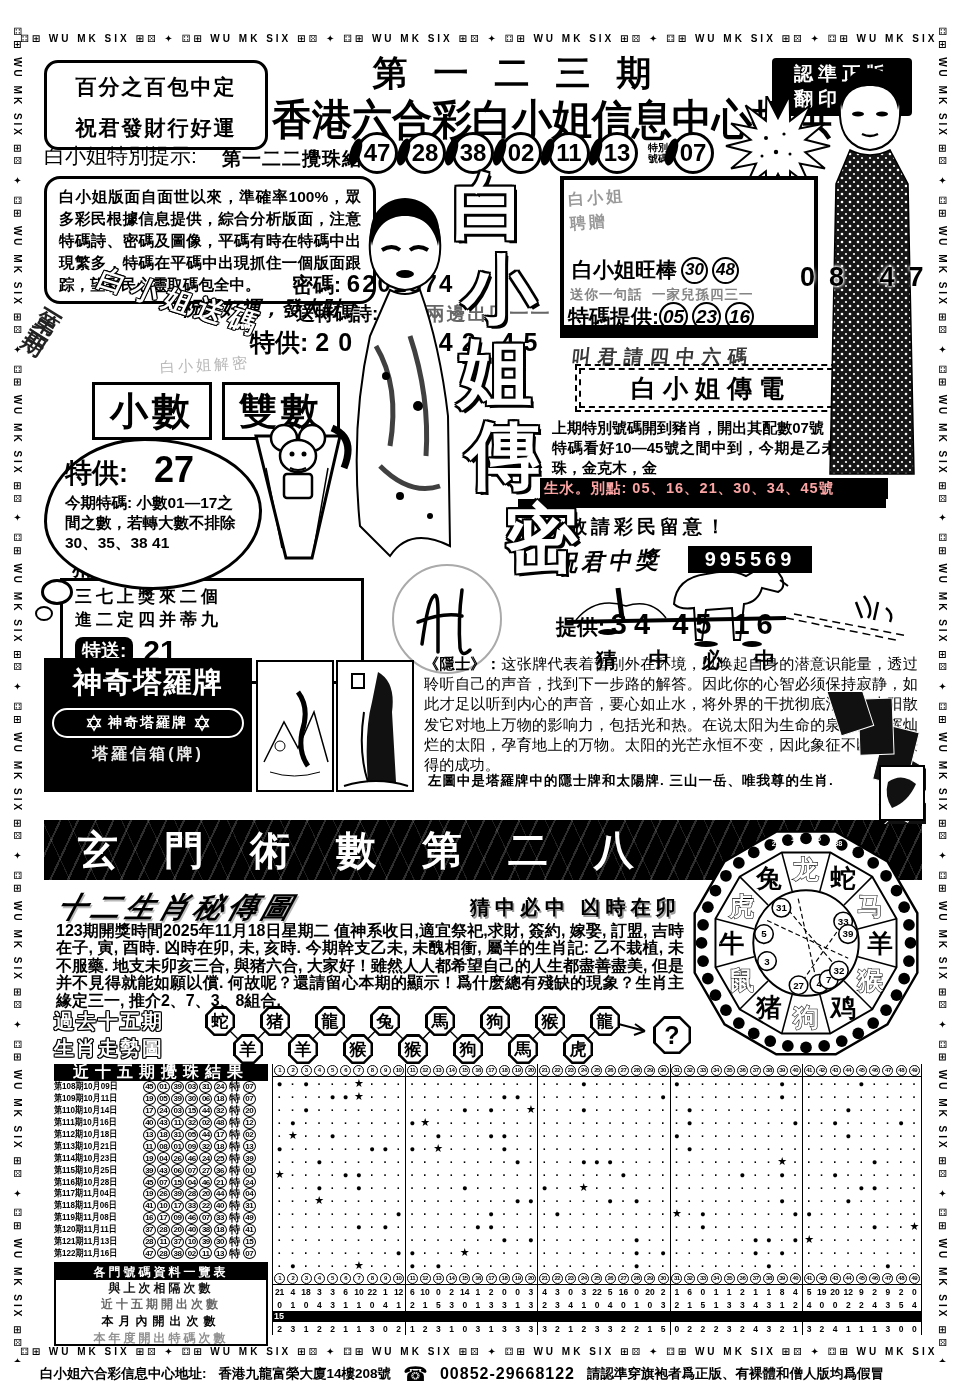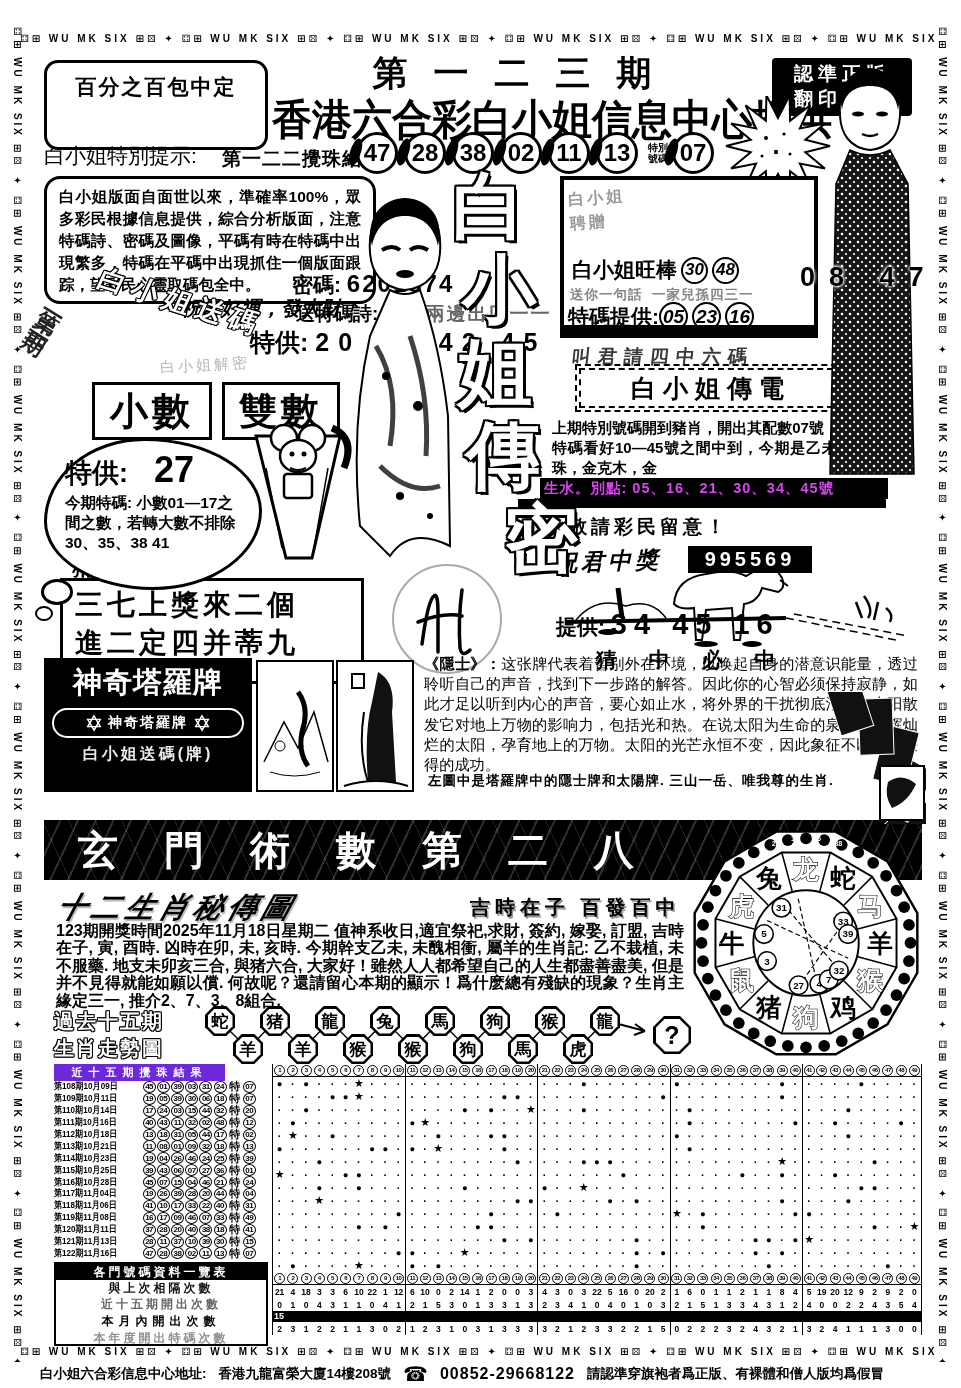--- a/index.html
+++ b/index.html
@@ -57,29 +57,29 @@
 .bubble::before{content:"";position:absolute;left:-6px;bottom:-18px;width:26px;height:20px;border:3px solid #000;border-radius:50%;background:#fff}
 .bubble::after{content:"";position:absolute;left:-12px;bottom:-34px;width:14px;height:11px;border:2.5px solid #000;border-radius:50%;background:#fff}
 .bsup{font-size:27px;font-weight:900;display:flex;gap:26px;align-items:baseline}
 .bsup .val{font-size:36px}
 .bbody{font-size:15.5px;font-weight:bold;line-height:1.3;margin-top:2px}
 .mousechar{left:240px;top:516px;font-size:17px;font-weight:bold;color:#333}
 
 .telebox{left:575px;top:364px;width:272px;height:48px;border:2px dashed #000;padding:2px}
 .telein{border:2px dashed #000;height:100%;display:flex;align-items:center;justify-content:center;font-size:25px;font-weight:900;letter-spacing:7px}
 .telebody{left:552px;top:418px;width:332px;font-size:15px;font-weight:bold;line-height:1.32;text-align:justify}
-.telehl{left:540px;top:478px;width:348px;background:#000;color:#d946ef;font-size:14.5px;font-weight:bold;padding:1px 4px;letter-spacing:1px}
+.telehl{left:540px;top:478px;width:348px;background:#000;color:#fca5a5;font-size:14.5px;font-weight:bold;padding:1px 4px;letter-spacing:1px}
 .telebar{left:518px;top:499px;width:368px;height:9px;background:#000}
 .notice{left:568px;top:514px;font-size:19px;font-weight:900;letter-spacing:4px}
 .wish2{left:554px;top:546px;font-size:23px;font-weight:900;font-style:italic;transform:rotate(-2deg);letter-spacing:4px;font-family:"Liberation Serif","DejaVu Serif",serif}
 .num19{left:876px;top:428px;font-size:24px;font-weight:bold}
 
 .gtitle{left:72px;top:552px;font-size:22px;font-weight:900;letter-spacing:2px;transform:rotate(-1deg)}
 .gbox{left:60px;top:578px;width:304px;height:106px;border:3.5px solid #000;padding:5px 12px}
-.gline{font-size:28px;font-weight:900;letter-spacing:4px;line-height:1.35}
+.gline{font-size:17px;font-weight:900;letter-spacing:4px;line-height:1.35}
 .gsend{display:flex;align-items:center;gap:10px;margin-top:2px}
 .gsendlab{background:#000;color:#fff;font-size:19px;font-weight:900;padding:1px 7px;border-radius:8px}
 .gsendval{font-size:30px;font-weight:900}
 .codebox{left:688px;top:546px;width:124px;height:27px;background:#000;color:#fff;display:flex;align-items:center;justify-content:center;font-size:20px;font-weight:900;letter-spacing:4px}
 .tepoem{left:556px;top:580px;font-size:20px;font-weight:900;font-style:italic}
 .prov2{left:556px;top:608px;font-size:21px;font-weight:bold}
 .prov2 .val{font-size:29px;font-weight:900;letter-spacing:7px}
 .slogan1{left:596px;top:646px;font-size:21px;font-weight:900;letter-spacing:13px}
 
 .tarotpanel{left:44px;top:658px;width:208px;height:134px;background:#000;color:#fff;padding:5px 4px;text-align:center}
@@ -96,21 +96,21 @@
 .mslogan{left:470px;top:894px;font-size:20px;font-weight:900;letter-spacing:5px;text-shadow:1.5px 1.5px 0 #999}
 .mbody{left:56px;top:922px;width:628px;font-size:16px;line-height:1.09;font-weight:bold;text-align:justify}
 
 .ttl{left:54px;top:1008px;font-size:20px;font-weight:900;letter-spacing:2px;line-height:1.35}
 #trend{left:205px;top:1004px;width:500px;height:66px}
 .tbadge{position:absolute;width:30px;height:30px;background:#000;clip-path:polygon(29% 0,71% 0,100% 29%,100% 71%,71% 100%,29% 100%,0 71%,0 29%)}
 .tbin{position:absolute;inset:2.5px;background:#fff;clip-path:polygon(29% 0,71% 0,100% 29%,100% 71%,71% 100%,29% 100%,0 71%,0 29%);display:flex;align-items:center;justify-content:center;font-size:17px;font-weight:900}
 .qb{width:38px;height:38px}
 .qb .tbin{font-size:25px}
 
-.rhead{left:54px;top:1064px;width:171px;height:17px;background:#6d28d9;color:#fff;display:flex;align-items:center;justify-content:center;font-size:11px;font-weight:900;letter-spacing:6px}
+.rhead{left:54px;top:1064px;width:214px;height:17px;background:#000000;color:#fff;display:flex;align-items:center;justify-content:center;font-size:16px;font-weight:900;letter-spacing:6px}
 #resultRows{left:54px;top:1081px;width:214px}
 .rrow{display:flex;align-items:center;height:11.9px}
 .rlabel{width:88px;font-size:9.5px;font-weight:900;white-space:nowrap;transform:scaleX(.85);transform-origin:left center}
 .rnums{display:flex}
 .ncirc{display:inline-flex;width:13px;height:12px;border:1px solid #000;border-radius:50%;align-items:center;justify-content:center;font-size:8px;font-weight:bold;font-style:normal;margin:0 .6px;letter-spacing:-.5px;background:#fff}
 .rte{font-size:11px;font-weight:900;margin:0 2px}
 .spec{font-weight:900}
 
 .statbox{left:54px;top:1262px;width:214px;height:84px;border:2px solid #000}
 .shead{height:16px;background:#000;color:#fff;display:flex;align-items:center;justify-content:center;font-size:12px;font-weight:900;letter-spacing:3px}
@@ -139,20 +139,21 @@
 
 <div class="page">
 
   <div class="strip h abs" style="top:28px">⚃⊞ WU MK SIX ⊞⚄ ✦  ⚃⊞ WU MK SIX ⊞⚄ ✦  ⚃⊞ WU MK SIX ⊞⚄ ✦  ⚃⊞ WU MK SIX ⊞⚄ ✦  ⚃⊞ WU MK SIX ⊞⚄ ✦  ⚃⊞ WU MK SIX ⊞⚄ ✦  ⚃⊞ WU MK SIX ⊞⚄ ✦  ⚃⊞ WU MK SIX ⊞⚄ ✦  ⚃⊞ WU MK SIX ⊞⚄ ✦  ⚃⊞ WU MK SIX ⊞⚄ ✦  ⚃⊞ WU MK SIX ⊞⚄ ✦  ⚃⊞ WU MK SIX ⊞⚄ ✦  ⚃⊞ WU MK SIX ⊞⚄ ✦  ⚃⊞ WU MK SIX ⊞⚄ ✦  ⚃⊞ WU MK SIX ⊞⚄ ✦  ⚃⊞ WU MK SIX ⊞⚄ ✦  ⚃⊞ WU MK SIX ⊞⚄ ✦  ⚃⊞ WU MK SIX ⊞⚄ ✦  ⚃⊞ WU MK SIX ⊞⚄ ✦  ⚃⊞ WU MK SIX ⊞⚄ ✦  ⚃⊞ WU MK SIX ⊞⚄ ✦  ⚃⊞ WU MK SIX ⊞⚄ ✦  ⚃⊞ WU MK SIX ⊞⚄ ✦  ⚃⊞ WU MK SIX ⊞⚄ ✦  ⚃⊞ WU MK SIX ⊞⚄ ✦  ⚃⊞ WU MK SIX ⊞⚄ ✦  ⚃⊞ WU MK SIX ⊞⚄ ✦  ⚃⊞ WU MK SIX ⊞⚄ ✦  ⚃⊞ WU MK SIX ⊞⚄ ✦  ⚃⊞ WU MK SIX ⊞⚄ ✦  ⚃⊞ WU MK SIX ⊞⚄ ✦  ⚃⊞ WU MK SIX ⊞⚄ ✦  ⚃⊞ WU MK SIX ⊞⚄ ✦  ⚃⊞ WU MK SIX ⊞⚄ ✦  ⚃⊞ WU MK SIX ⊞⚄ ✦  ⚃⊞ WU MK SIX ⊞⚄ ✦  ⚃⊞ WU MK SIX ⊞⚄ ✦  ⚃⊞ WU MK SIX ⊞⚄ ✦  ⚃⊞ WU MK SIX ⊞⚄ ✦  ⚃⊞ WU MK SIX ⊞⚄ ✦  </div>
   <div class="strip h abs" style="top:1341px">⚃⊞ WU MK SIX ⊞⚄ ✦  ⚃⊞ WU MK SIX ⊞⚄ ✦  ⚃⊞ WU MK SIX ⊞⚄ ✦  ⚃⊞ WU MK SIX ⊞⚄ ✦  ⚃⊞ WU MK SIX ⊞⚄ ✦  ⚃⊞ WU MK SIX ⊞⚄ ✦  ⚃⊞ WU MK SIX ⊞⚄ ✦  ⚃⊞ WU MK SIX ⊞⚄ ✦  ⚃⊞ WU MK SIX ⊞⚄ ✦  ⚃⊞ WU MK SIX ⊞⚄ ✦  ⚃⊞ WU MK SIX ⊞⚄ ✦  ⚃⊞ WU MK SIX ⊞⚄ ✦  ⚃⊞ WU MK SIX ⊞⚄ ✦  ⚃⊞ WU MK SIX ⊞⚄ ✦  ⚃⊞ WU MK SIX ⊞⚄ ✦  ⚃⊞ WU MK SIX ⊞⚄ ✦  ⚃⊞ WU MK SIX ⊞⚄ ✦  ⚃⊞ WU MK SIX ⊞⚄ ✦  ⚃⊞ WU MK SIX ⊞⚄ ✦  ⚃⊞ WU MK SIX ⊞⚄ ✦  ⚃⊞ WU MK SIX ⊞⚄ ✦  ⚃⊞ WU MK SIX ⊞⚄ ✦  ⚃⊞ WU MK SIX ⊞⚄ ✦  ⚃⊞ WU MK SIX ⊞⚄ ✦  ⚃⊞ WU MK SIX ⊞⚄ ✦  ⚃⊞ WU MK SIX ⊞⚄ ✦  ⚃⊞ WU MK SIX ⊞⚄ ✦  ⚃⊞ WU MK SIX ⊞⚄ ✦  ⚃⊞ WU MK SIX ⊞⚄ ✦  ⚃⊞ WU MK SIX ⊞⚄ ✦  ⚃⊞ WU MK SIX ⊞⚄ ✦  ⚃⊞ WU MK SIX ⊞⚄ ✦  ⚃⊞ WU MK SIX ⊞⚄ ✦  ⚃⊞ WU MK SIX ⊞⚄ ✦  ⚃⊞ WU MK SIX ⊞⚄ ✦  ⚃⊞ WU MK SIX ⊞⚄ ✦  ⚃⊞ WU MK SIX ⊞⚄ ✦  ⚃⊞ WU MK SIX ⊞⚄ ✦  ⚃⊞ WU MK SIX ⊞⚄ ✦  ⚃⊞ WU MK SIX ⊞⚄ ✦  </div>
   <div class="strip v abs" style="left:4px">⚃⊞ WU MK SIX ⊞⚄ ✦  ⚃⊞ WU MK SIX ⊞⚄ ✦  ⚃⊞ WU MK SIX ⊞⚄ ✦  ⚃⊞ WU MK SIX ⊞⚄ ✦  ⚃⊞ WU MK SIX ⊞⚄ ✦  ⚃⊞ WU MK SIX ⊞⚄ ✦  ⚃⊞ WU MK SIX ⊞⚄ ✦  ⚃⊞ WU MK SIX ⊞⚄ ✦  ⚃⊞ WU MK SIX ⊞⚄ ✦  ⚃⊞ WU MK SIX ⊞⚄ ✦  ⚃⊞ WU MK SIX ⊞⚄ ✦  ⚃⊞ WU MK SIX ⊞⚄ ✦  ⚃⊞ WU MK SIX ⊞⚄ ✦  ⚃⊞ WU MK SIX ⊞⚄ ✦  ⚃⊞ WU MK SIX ⊞⚄ ✦  ⚃⊞ WU MK SIX ⊞⚄ ✦  ⚃⊞ WU MK SIX ⊞⚄ ✦  ⚃⊞ WU MK SIX ⊞⚄ ✦  ⚃⊞ WU MK SIX ⊞⚄ ✦  ⚃⊞ WU MK SIX ⊞⚄ ✦  ⚃⊞ WU MK SIX ⊞⚄ ✦  ⚃⊞ WU MK SIX ⊞⚄ ✦  ⚃⊞ WU MK SIX ⊞⚄ ✦  ⚃⊞ WU MK SIX ⊞⚄ ✦  ⚃⊞ WU MK SIX ⊞⚄ ✦  ⚃⊞ WU MK SIX ⊞⚄ ✦  ⚃⊞ WU MK SIX ⊞⚄ ✦  ⚃⊞ WU MK SIX ⊞⚄ ✦  ⚃⊞ WU MK SIX ⊞⚄ ✦  ⚃⊞ WU MK SIX ⊞⚄ ✦  ⚃⊞ WU MK SIX ⊞⚄ ✦  ⚃⊞ WU MK SIX ⊞⚄ ✦  ⚃⊞ WU MK SIX ⊞⚄ ✦  ⚃⊞ WU MK SIX ⊞⚄ ✦  ⚃⊞ WU MK SIX ⊞⚄ ✦  ⚃⊞ WU MK SIX ⊞⚄ ✦  ⚃⊞ WU MK SIX ⊞⚄ ✦  ⚃⊞ WU MK SIX ⊞⚄ ✦  ⚃⊞ WU MK SIX ⊞⚄ ✦  ⚃⊞ WU MK SIX ⊞⚄ ✦  </div>
   <div class="strip v abs" style="left:929px">⚃⊞ WU MK SIX ⊞⚄ ✦  ⚃⊞ WU MK SIX ⊞⚄ ✦  ⚃⊞ WU MK SIX ⊞⚄ ✦  ⚃⊞ WU MK SIX ⊞⚄ ✦  ⚃⊞ WU MK SIX ⊞⚄ ✦  ⚃⊞ WU MK SIX ⊞⚄ ✦  ⚃⊞ WU MK SIX ⊞⚄ ✦  ⚃⊞ WU MK SIX ⊞⚄ ✦  ⚃⊞ WU MK SIX ⊞⚄ ✦  ⚃⊞ WU MK SIX ⊞⚄ ✦  ⚃⊞ WU MK SIX ⊞⚄ ✦  ⚃⊞ WU MK SIX ⊞⚄ ✦  ⚃⊞ WU MK SIX ⊞⚄ ✦  ⚃⊞ WU MK SIX ⊞⚄ ✦  ⚃⊞ WU MK SIX ⊞⚄ ✦  ⚃⊞ WU MK SIX ⊞⚄ ✦  ⚃⊞ WU MK SIX ⊞⚄ ✦  ⚃⊞ WU MK SIX ⊞⚄ ✦  ⚃⊞ WU MK SIX ⊞⚄ ✦  ⚃⊞ WU MK SIX ⊞⚄ ✦  ⚃⊞ WU MK SIX ⊞⚄ ✦  ⚃⊞ WU MK SIX ⊞⚄ ✦  ⚃⊞ WU MK SIX ⊞⚄ ✦  ⚃⊞ WU MK SIX ⊞⚄ ✦  ⚃⊞ WU MK SIX ⊞⚄ ✦  ⚃⊞ WU MK SIX ⊞⚄ ✦  ⚃⊞ WU MK SIX ⊞⚄ ✦  ⚃⊞ WU MK SIX ⊞⚄ ✦  ⚃⊞ WU MK SIX ⊞⚄ ✦  ⚃⊞ WU MK SIX ⊞⚄ ✦  ⚃⊞ WU MK SIX ⊞⚄ ✦  ⚃⊞ WU MK SIX ⊞⚄ ✦  ⚃⊞ WU MK SIX ⊞⚄ ✦  ⚃⊞ WU MK SIX ⊞⚄ ✦  ⚃⊞ WU MK SIX ⊞⚄ ✦  ⚃⊞ WU MK SIX ⊞⚄ ✦  ⚃⊞ WU MK SIX ⊞⚄ ✦  ⚃⊞ WU MK SIX ⊞⚄ ✦  ⚃⊞ WU MK SIX ⊞⚄ ✦  ⚃⊞ WU MK SIX ⊞⚄ ✦  </div>
 
   <div class="promise abs">
     <div>百分之百包中定</div>
+    <div>祝君發財行好運</div>
   </div>
   <div class="issue abs">第一二三期</div>
   <div class="mtitle abs">香港六合彩白小姐信息中心提供</div>
   <div class="badge abs">
     <div>認準正版</div>
     <div>翻印必究</div>
   </div>
   <svg class="abs" style="left:722px;top:96px" width="112" height="102" id="burstSvg">
       <polygon points="108.0,50.0 83.3,56.2 102.9,72.6 77.9,67.5 88.4,90.7 68.1,75.2 67.6,100.7 56.0,78.0 44.4,100.7 43.9,75.2 23.6,90.7 34.1,67.5 9.1,72.6 28.7,56.2 4.0,50.0 28.7,43.8 9.1,27.4 34.1,32.5 23.6,9.3 43.9,24.8 44.4,-0.7 56.0,22.0 67.6,-0.7 68.1,24.8 88.4,9.3 77.9,32.5 102.9,27.4 83.3,43.8 " fill="#fff" stroke="#000" stroke-width="2"></polygon>
       <circle cx="44" cy="42" r="2" fill="#000"></circle>
@@ -339,21 +340,21 @@
       <svg width="18" height="18" viewBox="0 0 20 20">
           <path d="M10 2 L17 14 H3 Z" fill="none" stroke="#fff" stroke-width="1.6"></path>
           <path d="M10 18 L3 6 H17 Z" fill="none" stroke="#fff" stroke-width="1.6"></path>
         </svg>
       <span>神奇塔羅牌</span>
       <svg width="18" height="18" viewBox="0 0 20 20">
           <path d="M10 2 L17 14 H3 Z" fill="none" stroke="#fff" stroke-width="1.6"></path>
           <path d="M10 18 L3 6 H17 Z" fill="none" stroke="#fff" stroke-width="1.6"></path>
         </svg>
     </div>
-    <div class="tsub2">白小姐送碼(牌)</div>
+    <div class="tsub2">塔羅信箱(牌)</div>
   </div>
   <div class="card abs" style="left:256px">
     <svg width="74" height="128" viewBox="0 0 74 128">
         <path d="M6 100 L26 60 L40 86 L56 50 L70 100" fill="none" stroke="#000" stroke-width="1.5"></path>
         <path d="M40 30 Q52 46 44 70 Q40 90 50 104" fill="none" stroke="#000" stroke-width="5"></path>
         <circle cx="22" cy="84" r="5" fill="none" stroke="#000"></circle>
         <path d="M12 110 Q36 118 62 110" stroke="#000" fill="none"></path>
       </svg>
   </div>
   <div class="card abs" style="left:336px">
@@ -377,21 +378,21 @@
       <rect x="120" y="10" width="34" height="56" fill="#111" stroke="#fff" transform="rotate(14 40 120)"></rect>
       <rect x="120" y="10" width="34" height="56" fill="#111" stroke="#fff" transform="rotate(-2 40 120)"></rect>
       <rect x="120" y="10" width="34" height="56" fill="#111" stroke="#fff" transform="rotate(-18 40 120)"></rect>
       <rect x="138" y="74" width="44" height="54" fill="#fff" stroke="#000" stroke-width="2"></rect>
       <path d="M146 90 Q160 80 174 92 Q166 110 150 116 Q142 104 146 90Z" fill="#111"></path>
     </g>
   </svg>
 
   <div class="banner abs">玄門術數第二八</div>
   <div class="msub abs">十二生肖秘傳圖</div>
-  <div class="mslogan abs">吉時在子 百發百中</div>
+  <div class="mslogan abs">猜中必中 凶時在卯</div>
   <div class="mbody abs">123期開獎時間2025年11月18日星期二 值神系收日,適宜祭祀,求財, 簽約, 嫁娶, 訂盟, 吉時在子, 寅, 酉時. 凶時在卯, 未, 亥時. 今期幹支乙未, 未醜相衝, 屬羊的生肖記: 乙不栽植, 未不服藥. 地支未卯亥三合, 與猪六合, 大家好！雖然人人都希望自己的人生都盡善盡美, 但是并不見得就能如願以償. 何故呢？還請留心本期的顯示！爲什麽總有殘缺的現象？生肖主緣定三一, 推介2、7、3、8組合.</div>
   <svg class="abs" style="left:686px;top:816px" width="240" height="250" viewBox="0 0 240 256" id="wheelSvg">
       <polygon points="150.5,16.0 203.4,46.6 234.0,99.5 234.0,160.5 203.4,213.4 150.5,244.0 89.5,244.0 36.6,213.4 6.0,160.5 6.0,99.5 36.6,46.6 89.5,16.0" fill="#fff" stroke="#000" stroke-width="2.5"></polygon>
       <circle cx="120.0" cy="23.0" r="6" fill="#000"></circle>
       <circle cx="138.6" cy="24.6" r="6" fill="#000"></circle>
       <circle cx="156.6" cy="29.5" r="6" fill="#000"></circle>
       <circle cx="173.5" cy="37.3" r="6" fill="#000"></circle>
       <circle cx="188.8" cy="48.0" r="6" fill="#000"></circle>
       <circle cx="202.0" cy="61.2" r="6" fill="#000"></circle>
       <circle cx="212.7" cy="76.5" r="6" fill="#000"></circle>

